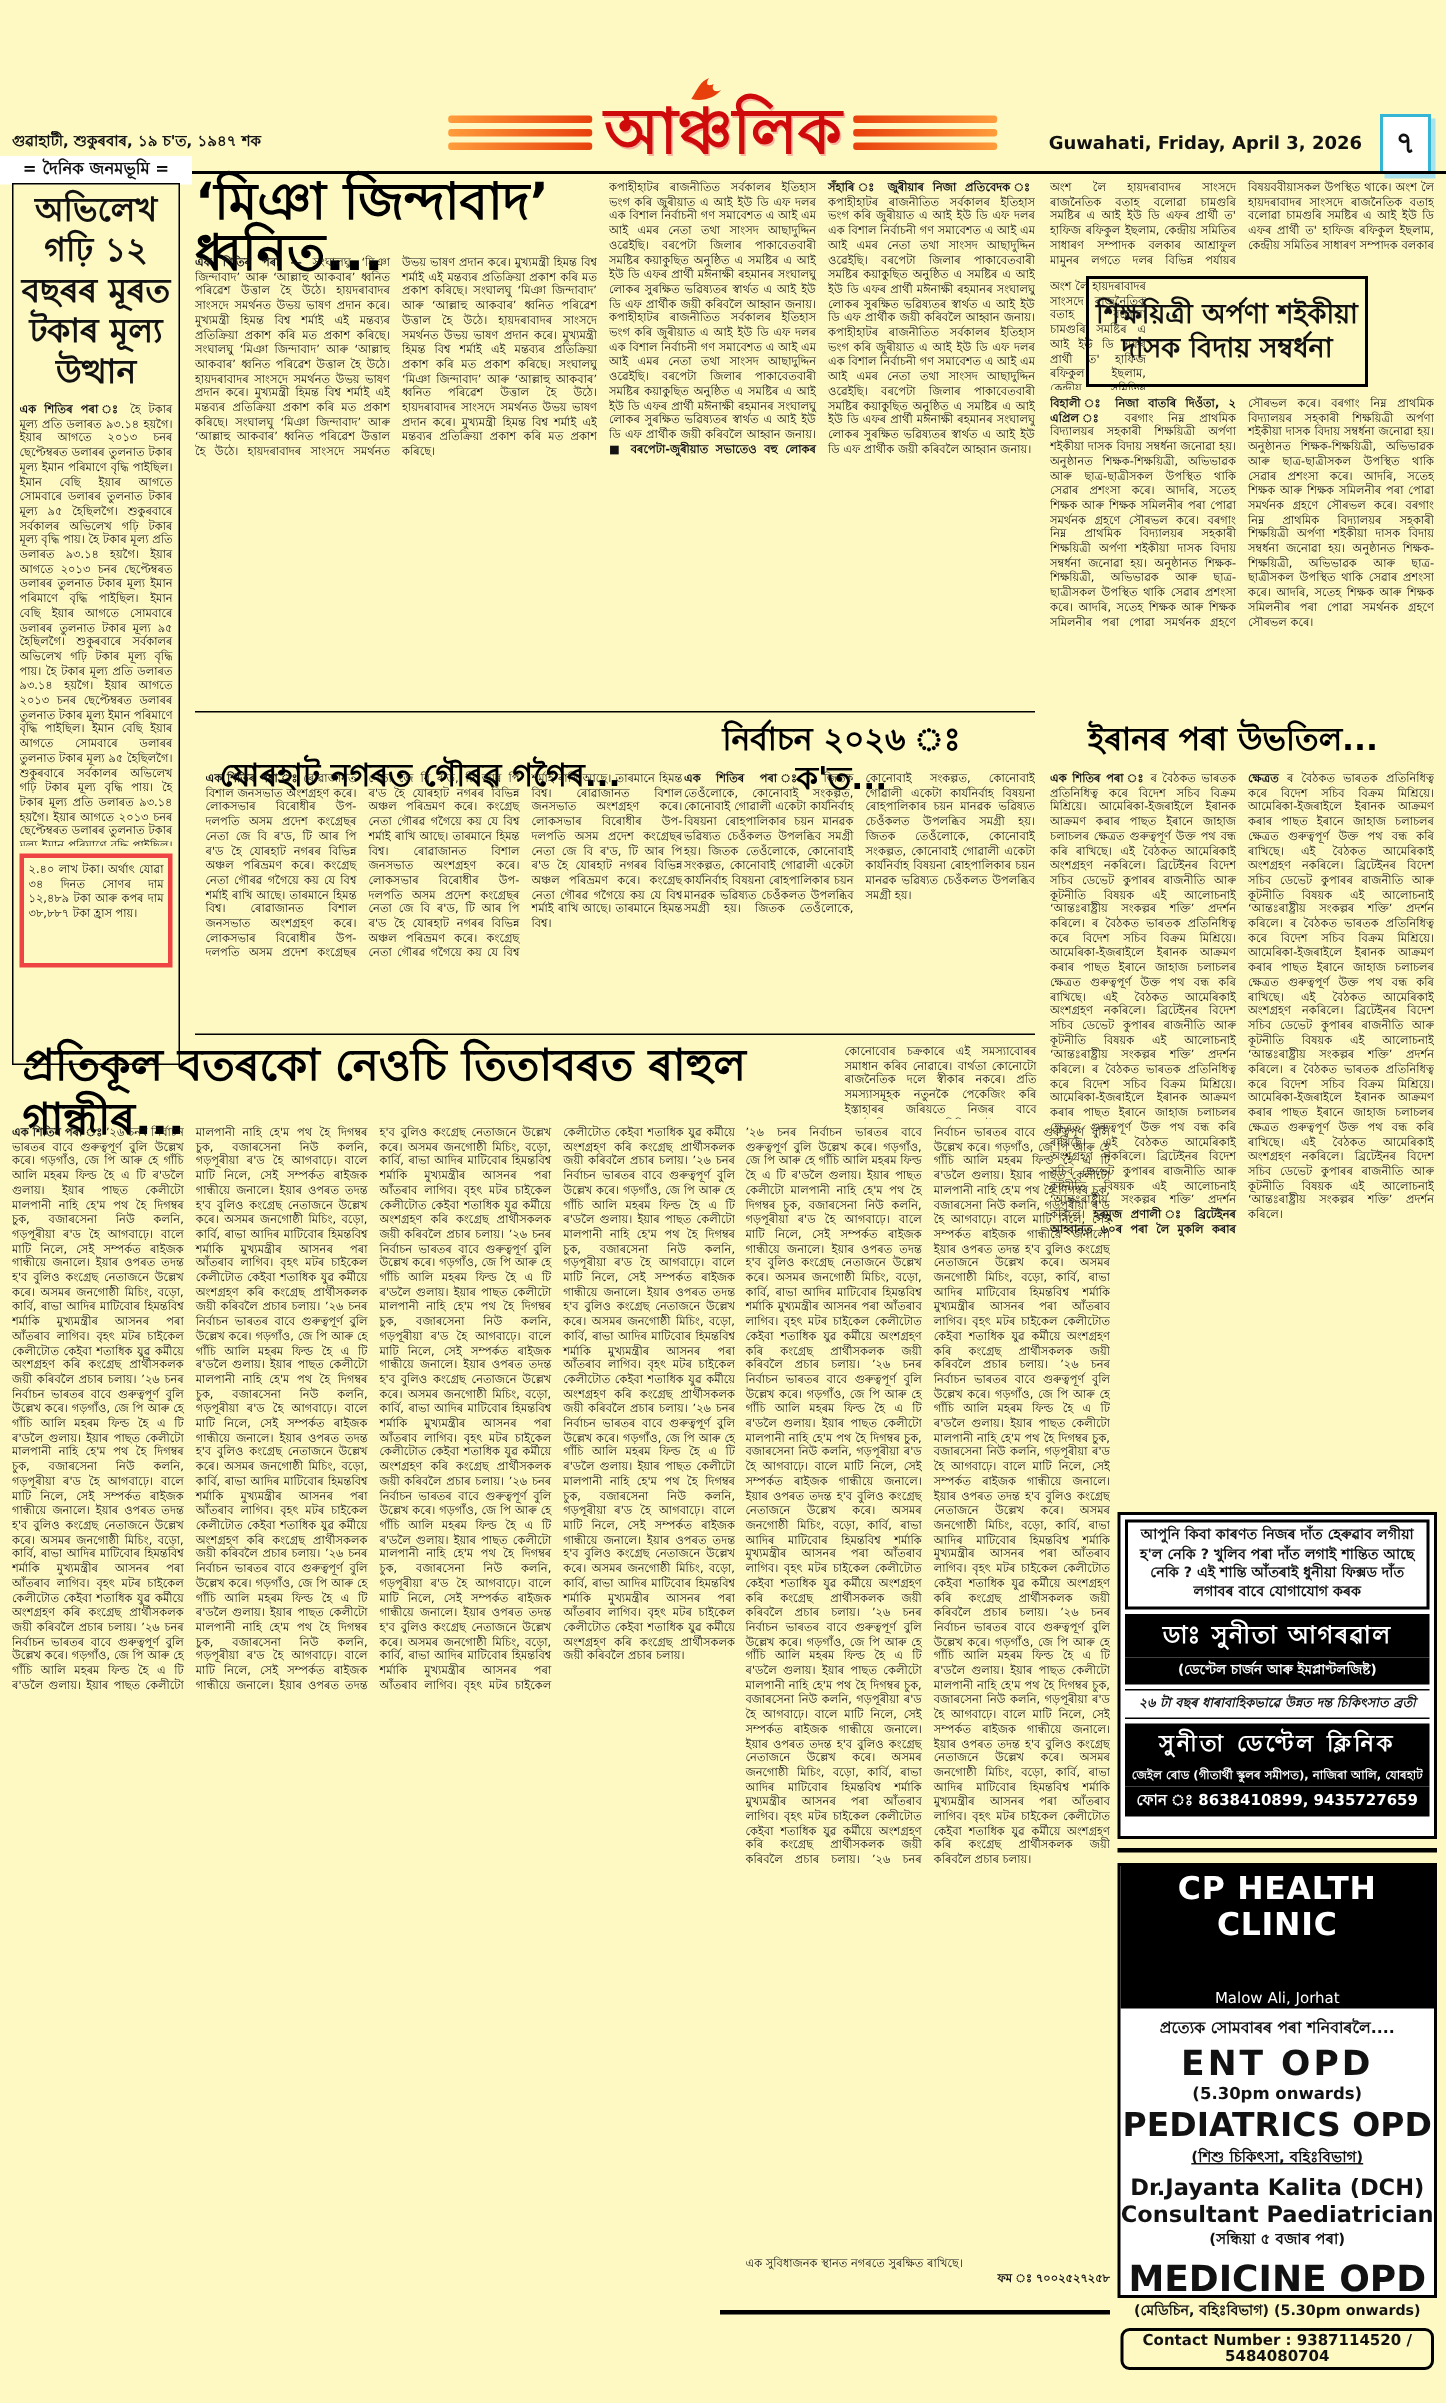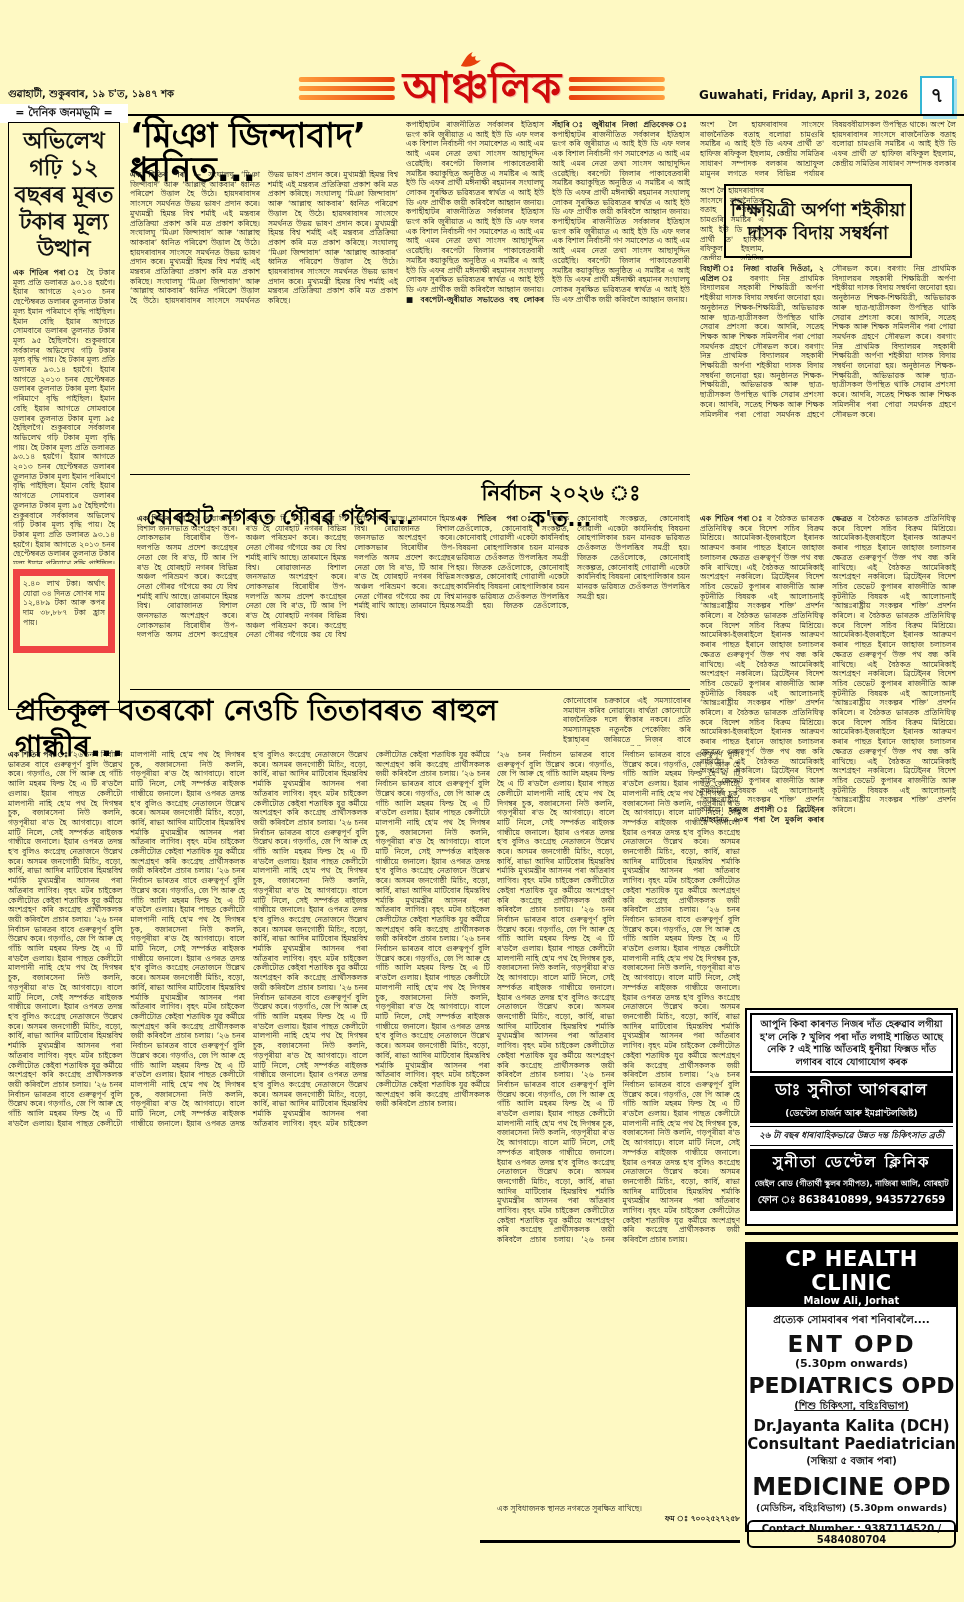--- a/index.html
+++ b/index.html
@@ -28,21 +28,21 @@
   .col-text b{font-weight:700;}
   .cols2{column-count:2;column-gap:8px;}
   .cols3{column-count:3;column-gap:8px;}
   .cols4{column-count:4;column-gap:8px;}
   .rule{border-top:1px solid #000;}
   .rule-thick{border-top:3px solid #000;}
   
   .left-box{left:8px;top:122px;width:112px;height:588px;border:1px solid #000;padding:4px;box-sizing:border-box;}
   .left-headline{font-size:22px;line-height:27px;font-weight:800;text-align:center;}
   .left-body{margin-top:6px;height:296px;}
-  .left-inner-box{border:7px solid #ef4444;margin-top:5px;padding:3px;height:64px;overflow:hidden;}
+  .left-inner-box{border:3px solid #ef4444;margin-top:5px;padding:3px;height:64px;overflow:hidden;}
   
   .miya-headline{left:130px;top:118px;width:270px;font-size:34px;line-height:34px;}
   .teacher-box{left:724px;top:184px;width:188px;height:74px;border:2px solid #000;
                display:flex;align-items:center;justify-content:center;text-align:center;
                font-size:18px;line-height:23px;font-weight:800;padding:2px;box-sizing:border-box;}
   .row-headline{font-size:21px;line-height:26px;text-align:center;}
   .rahul-headline{left:15px;top:692px;width:545px;font-size:29px;line-height:36px;}
   
   .ad{box-sizing:border-box;background:#fff;}
   .dental-ad{left:745px;top:1008px;width:213px;height:218px;border:2px solid #000;padding:3px;}
@@ -53,21 +53,21 @@
   .dental-tag{font-size:8.6px;font-style:italic;font-weight:700;text-align:center;
               border-top:1px solid #000;border-bottom:1px solid #000;margin-top:3px;padding:2px 0;}
   .dental-clinic{font-size:15px;font-weight:800;letter-spacing:2px;text-align:center;margin-top:3px;
                  background:#000;color:#fff;padding:1px 0;}
   .dental-addr{font-size:7.8px;font-weight:700;text-align:center;background:#000;color:#fff;padding:1px 0;}
   .dental-phone{font-size:10px;font-weight:800;text-align:center;background:#000;color:#fff;padding:1px 0 2px;}
   .ads-rule{left:745px;top:1232px;width:213px;border-top:3px solid #000;}
   .cp-ad{left:745px;top:1242px;width:213px;height:290px;border:2px solid #000;text-align:center;}
   .cp-head{background:#000;color:#fff;padding:3px 0 1px;}
   .cp-name{font-size:21px;font-weight:800;letter-spacing:0.5px;}
-  .cp-loc{font-size:10px;font-weight:700;}
+  .cp-loc{font-size:10px;font-weight:400;margin-top:32px;}
   .cp-sched{font-size:10.5px;font-weight:700;margin-top:5px;}
   .cp-ent{font-size:23px;font-weight:800;letter-spacing:2px;margin-top:2px;}
   .cp-time{font-size:11px;font-weight:700;}
   .cp-ped{font-size:22px;font-weight:800;margin-top:3px;}
   .cp-ped-sub{font-size:10px;font-weight:700;text-decoration:underline;}
   .cp-doc{font-size:15px;font-weight:800;margin-top:2px;}
   .cp-doc-title{font-size:15px;font-weight:800;}
   .cp-doc-time{font-size:10px;font-weight:700;}
   .cp-med{font-size:24px;font-weight:800;margin-top:3px;}
   .cp-med-sub{font-size:9.5px;font-weight:700;}
@@ -136,20 +136,21 @@
     <span>অংশ লৈ হায়দৰাবাদৰ সাংসদে ৰাজনৈতিক বতাহ বলোৱা চামগুৰি সমষ্টিৰ এ আই ইউ ডি এফৰ প্ৰাৰ্থী ত' হাফিজ ৰফিকুল ইছলাম, কেন্দ্ৰীয় সমিতিৰ সাধাৰণ সম্পাদক বলকাৰ আশ্ৰাফুল মামুনৰ লগতে দলৰ বিভিন্ন পৰ্যায়ৰ বিষয়ববীয়াসকল উপস্থিত থাকে। </span>
   </div>
   <div class="abs teacher-box">শিক্ষয়িত্ৰী অৰ্পণা শইকীয়া দাসক বিদায় সম্বৰ্ধনা</div>
   <div class="abs col-text cols2" style="left:700px;top:264px;width:256px;height:206px;">
     <b>বিহালী ঃ নিজা বাতৰি দিওঁতা, ২ এপ্ৰিল ঃ</b>
     <span>বৰগাং নিম্ন প্ৰাথমিক বিদ্যালয়ৰ সহকাৰী শিক্ষয়িত্ৰী অৰ্পণা শইকীয়া দাসক বিদায় সম্বৰ্ধনা জনোৱা হয়। অনুষ্ঠানত শিক্ষক-শিক্ষয়িত্ৰী, অভিভাৱক আৰু ছাত্ৰ-ছাত্ৰীসকল উপস্থিত থাকি সেৱাৰ প্ৰশংসা কৰে। আদৰি, সতেহ শিক্ষক আৰু শিক্ষক সমিলনীৰ পৰা পোৱা সমৰ্থনক গ্ৰহণে সৌৰভল কৰে। বৰগাং নিম্ন প্ৰাথমিক বিদ্যালয়ৰ সহকাৰী শিক্ষয়িত্ৰী অৰ্পণা শইকীয়া দাসক বিদায় সম্বৰ্ধনা জনোৱা হয়। অনুষ্ঠানত শিক্ষক-শিক্ষয়িত্ৰী, অভিভাৱক আৰু ছাত্ৰ-ছাত্ৰীসকল উপস্থিত থাকি সেৱাৰ প্ৰশংসা কৰে। আদৰি, সতেহ শিক্ষক আৰু শিক্ষক সমিলনীৰ পৰা পোৱা সমৰ্থনক গ্ৰহণে সৌৰভল কৰে। বৰগাং নিম্ন প্ৰাথমিক বিদ্যালয়ৰ সহকাৰী শিক্ষয়িত্ৰী অৰ্পণা শইকীয়া দাসক বিদায় সম্বৰ্ধনা জনোৱা হয়। অনুষ্ঠানত শিক্ষক-শিক্ষয়িত্ৰী, অভিভাৱক আৰু ছাত্ৰ-ছাত্ৰীসকল উপস্থিত থাকি সেৱাৰ প্ৰশংসা কৰে। আদৰি, সতেহ শিক্ষক আৰু শিক্ষক সমিলনীৰ পৰা পোৱা সমৰ্থনক গ্ৰহণে সৌৰভল কৰে। বৰগাং নিম্ন প্ৰাথমিক বিদ্যালয়ৰ সহকাৰী শিক্ষয়িত্ৰী অৰ্পণা শইকীয়া দাসক বিদায় সম্বৰ্ধনা জনোৱা হয়। অনুষ্ঠানত শিক্ষক-শিক্ষয়িত্ৰী, অভিভাৱক আৰু ছাত্ৰ-ছাত্ৰীসকল উপস্থিত থাকি সেৱাৰ প্ৰশংসা কৰে। আদৰি, সতেহ শিক্ষক আৰু শিক্ষক সমিলনীৰ পৰা পোৱা সমৰ্থনক গ্ৰহণে সৌৰভল কৰে। </span>
   </div>
 
   <div class="abs headline row-headline" style="left:130px;top:504px;width:300px;">যোৰহাট নগৰত গৌৰৱ গগৈৰ...</div>
   <div class="abs headline row-headline" style="left:448px;top:480px;width:226px;">নিৰ্বাচন ২০২৬ ঃ ক'ত...</div>
+  <div class="abs headline row-headline" style="left:688px;top:480px;width:268px;">ইৰানৰ পৰা উভতিল...</div>
 
   <div class="abs col-text cols3" style="left:137px;top:514px;width:318px;height:176px;">
     <b>এক শিতিৰ পৰা ঃ</b>
     <span>ৰোৱাজানত বিশাল জনসভাত অংশগ্ৰহণ কৰে। লোকসভাৰ বিৰোধীৰ উপ-দলপতি অসম প্ৰদেশ কংগ্ৰেছৰ নেতা জে বি ৰ'ড, টি আৰ পি ৰ'ড হৈ যোৰহাট নগৰৰ বিভিন্ন অঞ্চল পৰিভ্ৰমণ কৰে। কংগ্ৰেছ নেতা গৌৰৱ গগৈয়ে কয় যে বিশ্ব শৰ্মাই ৰাখি আছে। তাৰমানে হিমন্ত বিশ্ব। ৰোৱাজানত বিশাল জনসভাত অংশগ্ৰহণ কৰে। লোকসভাৰ বিৰোধীৰ উপ-দলপতি অসম প্ৰদেশ কংগ্ৰেছৰ নেতা জে বি ৰ'ড, টি আৰ পি ৰ'ড হৈ যোৰহাট নগৰৰ বিভিন্ন অঞ্চল পৰিভ্ৰমণ কৰে। কংগ্ৰেছ নেতা গৌৰৱ গগৈয়ে কয় যে বিশ্ব শৰ্মাই ৰাখি আছে। তাৰমানে হিমন্ত বিশ্ব। ৰোৱাজানত বিশাল জনসভাত অংশগ্ৰহণ কৰে। লোকসভাৰ বিৰোধীৰ উপ-দলপতি অসম প্ৰদেশ কংগ্ৰেছৰ নেতা জে বি ৰ'ড, টি আৰ পি ৰ'ড হৈ যোৰহাট নগৰৰ বিভিন্ন অঞ্চল পৰিভ্ৰমণ কৰে। কংগ্ৰেছ নেতা গৌৰৱ গগৈয়ে কয় যে বিশ্ব শৰ্মাই ৰাখি আছে। তাৰমানে হিমন্ত বিশ্ব। ৰোৱাজানত বিশাল জনসভাত অংশগ্ৰহণ কৰে। লোকসভাৰ বিৰোধীৰ উপ-দলপতি অসম প্ৰদেশ কংগ্ৰেছৰ নেতা জে বি ৰ'ড, টি আৰ পি ৰ'ড হৈ যোৰহাট নগৰৰ বিভিন্ন অঞ্চল পৰিভ্ৰমণ কৰে। কংগ্ৰেছ নেতা গৌৰৱ গগৈয়ে কয় যে বিশ্ব শৰ্মাই ৰাখি আছে। তাৰমানে হিমন্ত বিশ্ব। </span>
   </div>
   <div class="abs col-text cols2" style="left:456px;top:514px;width:234px;height:176px;">
     <b>এক শিতিৰ পৰা ঃ</b>
     <span>জিতক তেওঁলোকে, কোনোবাই সংকল্পত, কোনোবাই গোৱালী একেটা কাৰ্যনিৰ্বাহ বিষয়না ৰোহপালিকাৰ চয়ন মানৱক ভৱিষ্যত চেওঁকলত উপলব্ধিব সমগ্ৰী হয়। জিতক তেওঁলোকে, কোনোবাই সংকল্পত, কোনোবাই গোৱালী একেটা কাৰ্যনিৰ্বাহ বিষয়না ৰোহপালিকাৰ চয়ন মানৱক ভৱিষ্যত চেওঁকলত উপলব্ধিব সমগ্ৰী হয়। জিতক তেওঁলোকে, কোনোবাই সংকল্পত, কোনোবাই গোৱালী একেটা কাৰ্যনিৰ্বাহ বিষয়না ৰোহপালিকাৰ চয়ন মানৱক ভৱিষ্যত চেওঁকলত উপলব্ধিব সমগ্ৰী হয়। জিতক তেওঁলোকে, কোনোবাই সংকল্পত, কোনোবাই গোৱালী একেটা কাৰ্যনিৰ্বাহ বিষয়না ৰোহপালিকাৰ চয়ন মানৱক ভৱিষ্যত চেওঁকলত উপলব্ধিব সমগ্ৰী হয়। </span>
   </div>
   <div class="abs col-text cols2" style="left:700px;top:514px;width:256px;height:488px;">

